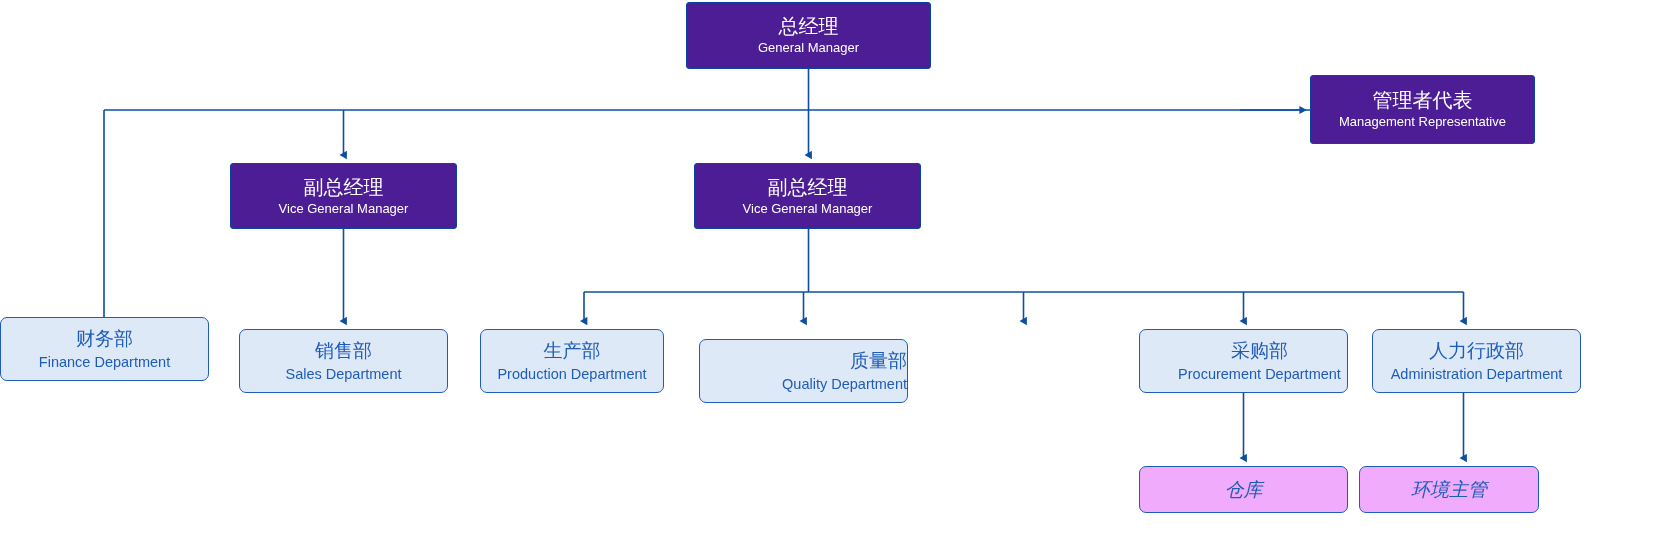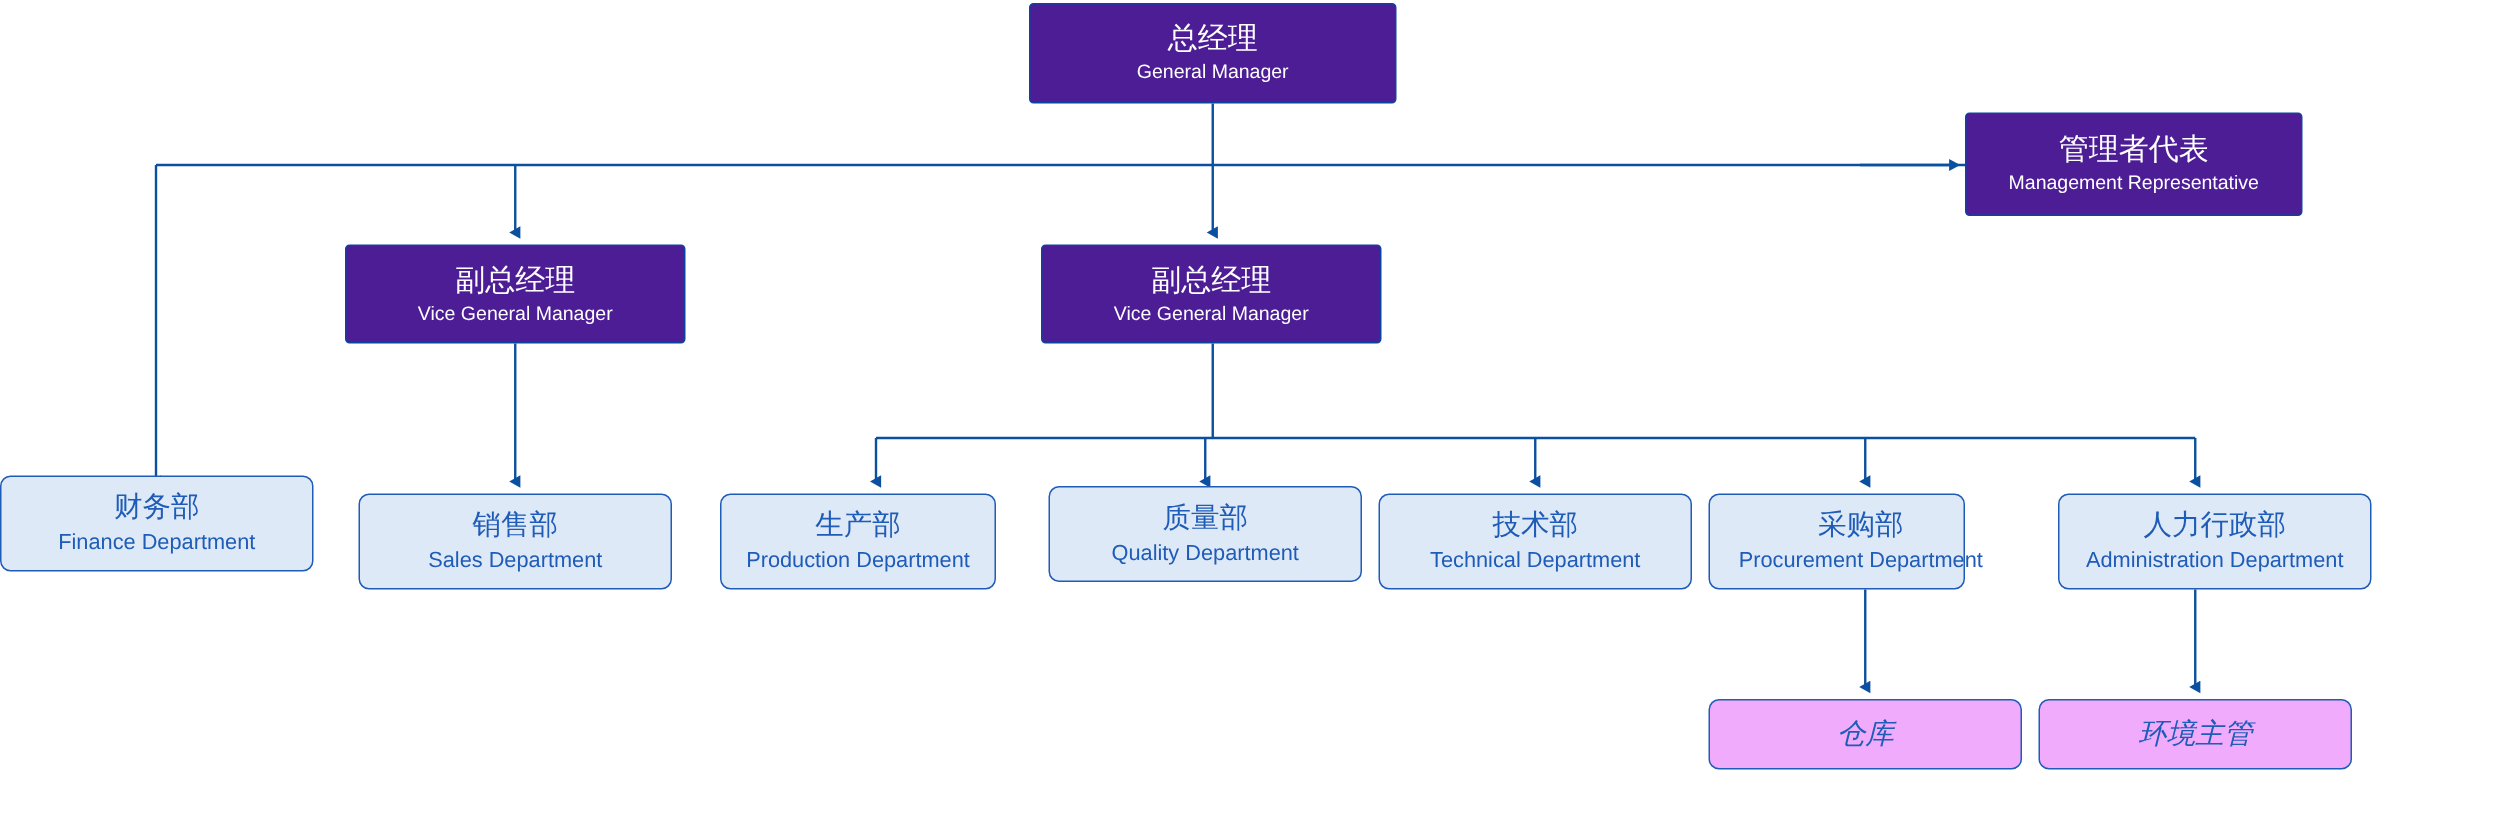--- a/index.html
+++ b/index.html
@@ -157,41 +157,37 @@
   <div class="node node-dept" style="left:239px; top:329px; width:209px; height:64px;">
     <span class="cn">销售部</span>
     <span class="en">Sales Department</span>
   </div>
 
   <div class="node node-dept" style="left:480px; top:329px; width:184px; height:64px;">
     <span class="cn">生产部</span>
     <span class="en">Production Department</span>
   </div>
 
-  <div class="node node-dept" style="left:699px; top:324px; width:209px; height:64px;">
+  <div class="node node-dept" style="left:699px; top:339px; width:209px; height:64px;align-items:flex-end;">
     <span class="cn">质量部</span>
     <span class="en">Quality Department</span>
   </div>
 
-  <div class="node node-dept" style="left:919px; top:329px; width:209px; height:64px;">
-    <span class="cn">技术部</span>
-    <span class="en">Technical Department</span>
-  </div>
 
-  <div class="node node-dept" style="left:1139px; top:329px; width:171px; height:64px;padding-left:32px;">
+  <div class="node node-dept" style="left:1139px; top:329px; width:209px; height:64px;padding-left:32px;">
     <span class="cn">采购部</span>
     <span class="en">Procurement Department</span>
   </div>
 
   <div class="node node-dept" style="left:1372px; top:329px; width:209px; height:64px;">
     <span class="cn">人力行政部</span>
     <span class="en">Administration Department</span>
   </div>
 
   <div class="node node-sub" style="left:1139px; top:466px; width:209px; height:47px;">
     <span class="cn">仓库</span>
   </div>
 
-  <div class="node node-sub" style="left:1359px; top:466px; width:209px; height:47px;">
+  <div class="node node-sub" style="left:1359px; top:466px; width:180px; height:47px;">
     <span class="cn">环境主管</span>
   </div>
 
 </div>
 
 </body></html>

